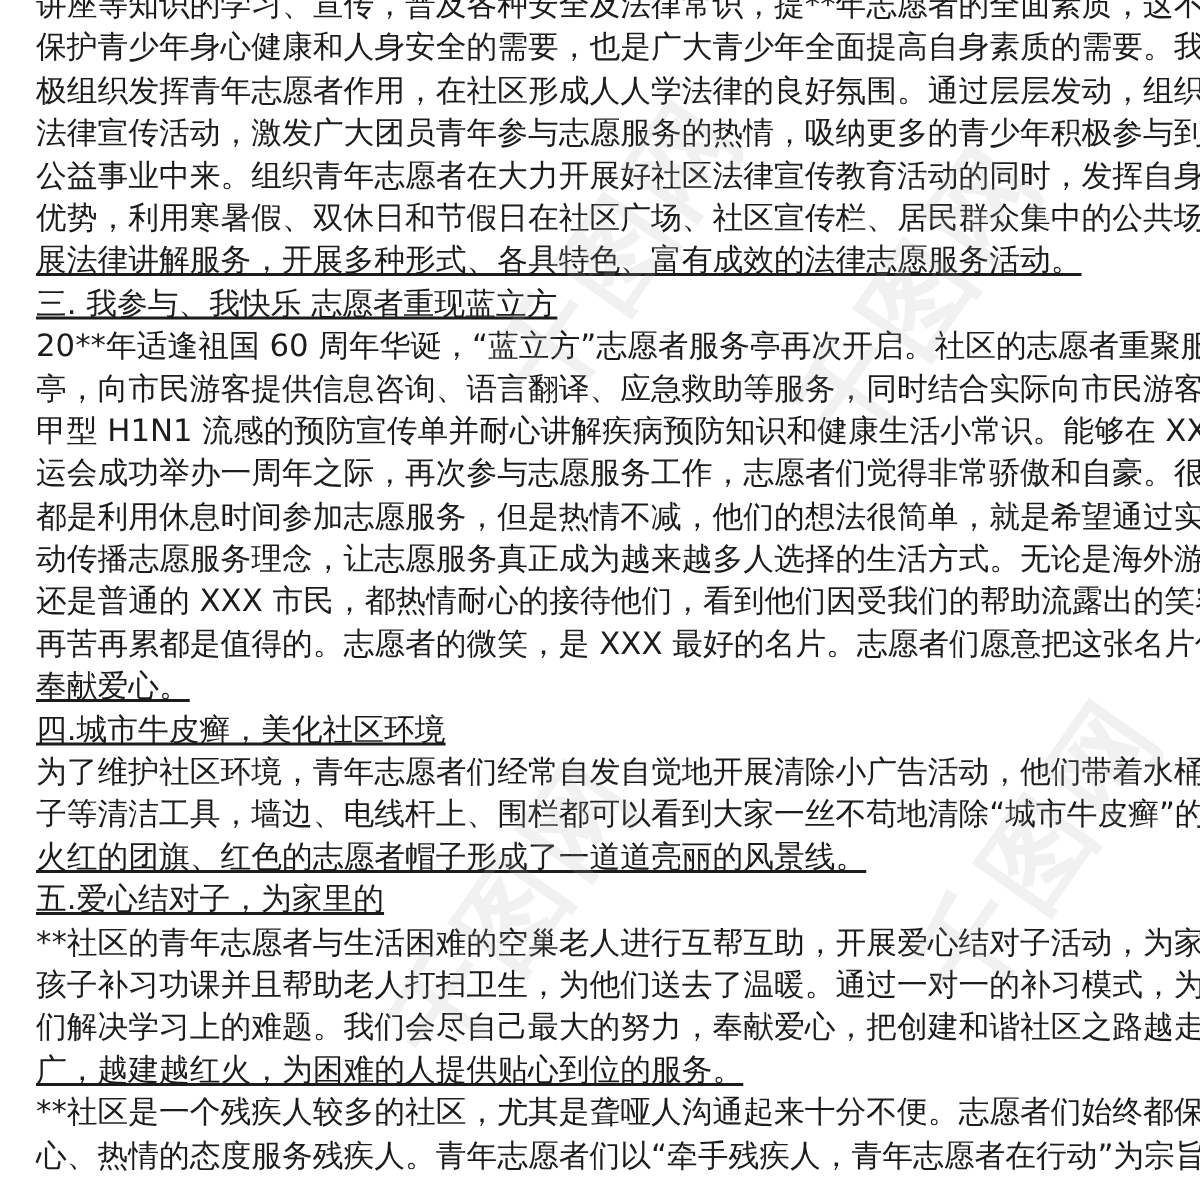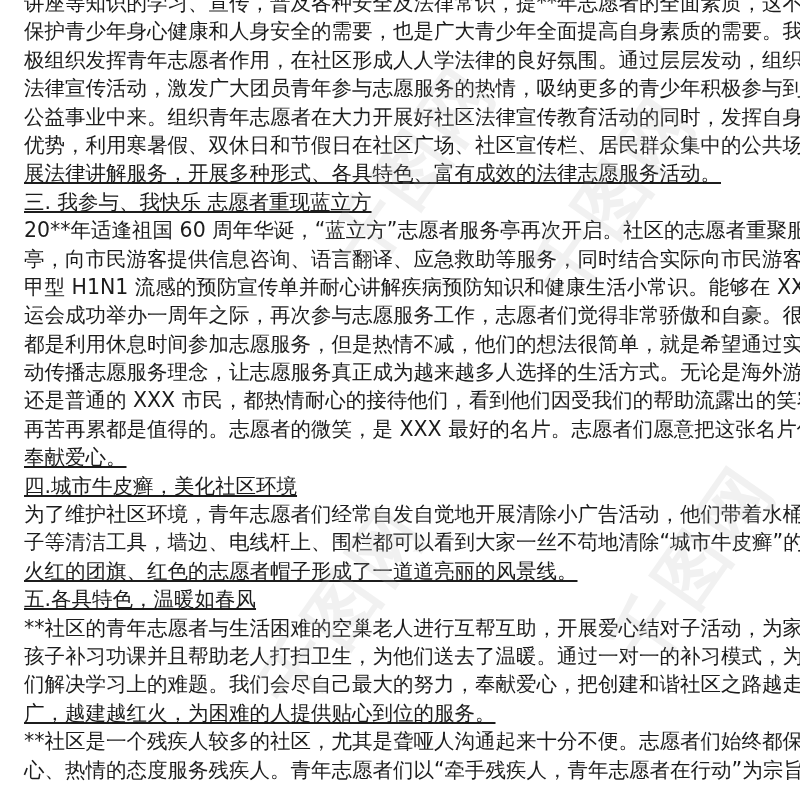--- a/index.html
+++ b/index.html
@@ -65,21 +65,21 @@
     <span class="line">运会成功举办一周年之际，再次参与志愿服务工作，志愿者们觉得非常骄傲和自豪。很多人</span>
     <span class="line">都是利用休息时间参加志愿服务，但是热情不减，他们的想法很简单，就是希望通过实际行</span>
     <span class="line">动传播志愿服务理念，让志愿服务真正成为越来越多人选择的生活方式。无论是海外游客，</span>
     <span class="line">还是普通的 XXX 市民，都热情耐心的接待他们，看到他们因受我们的帮助流露出的笑容，</span>
     <span class="line">再苦再累都是值得的。志愿者的微笑，是 XXX 最好的名片。志愿者们愿意把这张名片传递</span>
     <span class="line last">奉献爱心。</span>
     <span class="line last">四.城市牛皮癣，美化社区环境</span>
     <span class="line">为了维护社区环境，青年志愿者们经常自发自觉地开展清除小广告活动，他们带着水桶、刷</span>
     <span class="line">子等清洁工具，墙边、电线杆上、围栏都可以看到大家一丝不苟地清除“城市牛皮癣”的情景，</span>
     <span class="line last">火红的团旗、红色的志愿者帽子形成了一道道亮丽的风景线。</span>
-    <span class="line last">五.各具特色，温暖如春风</span>
+    <span class="line last">五.爱心结对子，为家里的</span>
     <span class="line">**社区的青年志愿者与生活困难的空巢老人进行互帮互助，开展爱心结对子活动，为家里的</span>
     <span class="line">孩子补习功课并且帮助老人打扫卫生，为他们送去了温暖。通过一对一的补习模式，为孩子</span>
     <span class="line">们解决学习上的难题。我们会尽自己最大的努力，奉献爱心，把创建和谐社区之路越走越宽</span>
     <span class="line last">广，越建越红火，为困难的人提供贴心到位的服务。</span>
     <span class="line">**社区是一个残疾人较多的社区，尤其是聋哑人沟通起来十分不便。志愿者们始终都保持耐</span>
     <span class="line">心、热情的态度服务残疾人。青年志愿者们以“牵手残疾人，青年志愿者在行动”为宗旨，伸</span>
   </div>
 <div id="wm-layer">
     <div class="watermark" style="left: 300px; top: 120px;">千图网</div>
     <div class="watermark" style="left: 580px; top: 520px;">千图网</div>

